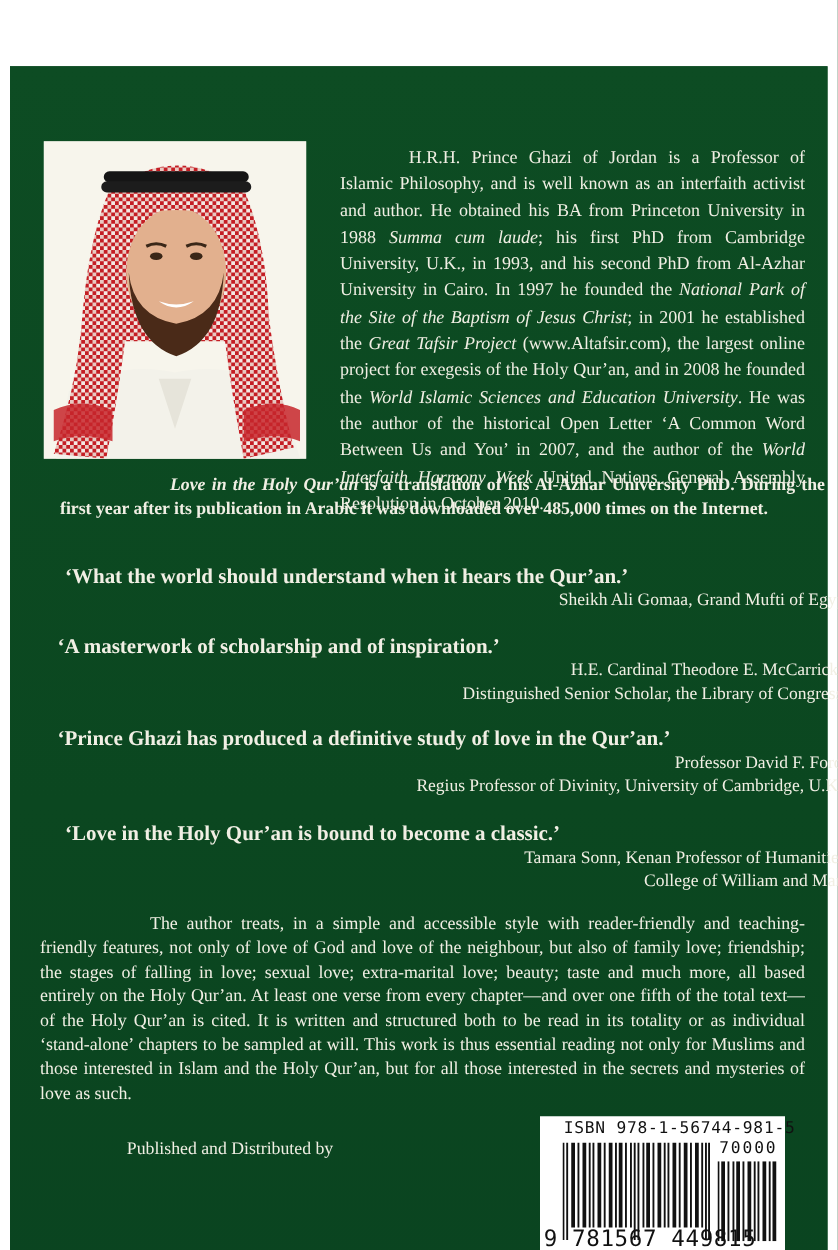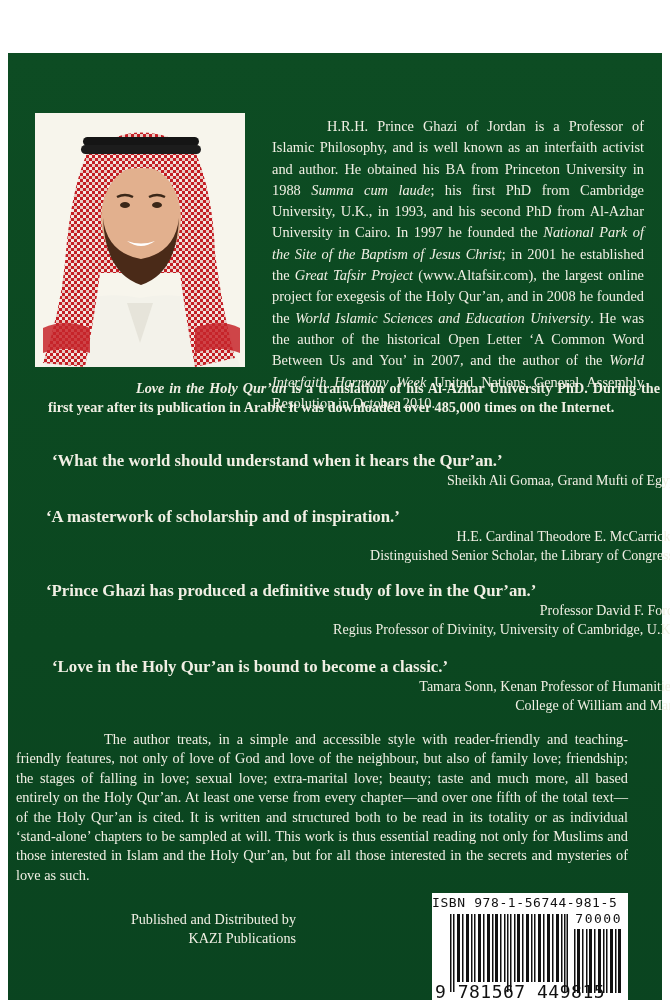--- a/index.html
+++ b/index.html
@@ -77,53 +77,53 @@
     }
     .quote-attr {
       text-align: right;
       font-size: 14px;
       line-height: 19px;
       padding-right: 18px;
     }
 
     .desc {
       position: absolute;
-      left: 8px;
+      left: 24px;
       top: 677px;
       width: 612px;
       font-size: 14.3px;
       line-height: 19.4px;
       text-align: justify;
       text-indent: 88px;
       margin: 0;
     }
 
     .publisher {
       position: absolute;
       left: 64px;
       top: 857px;
       width: 224px;
-      text-align: right;
+      text-align: center;
       font-size: 14.2px;
       line-height: 18.8px;
     }
 
     .barcode {
       position: absolute;
       left: 424px;
       top: 840px;
       width: 196px;
       height: 110px;
       background: #ffffff;
       color: #111;
       font-family: "DejaVu Sans Mono", "Liberation Mono", monospace;
     }
     .isbn-label {
       position: absolute;
-      left: 0;
+      left: 19px;
       top: 2px;
       font-size: 13px;
       letter-spacing: 0.6px;
       white-space: nowrap;
     }
     .addon-label {
       position: absolute;
       right: 6px;
       top: 18px;
       font-size: 13px;
@@ -219,21 +219,20 @@
   <div class="quote" style="top:604px; padding-left:44px;">
     <div class="quote-text">‘Love in the Holy Qur’an is bound to become a classic.’</div>
     <div class="quote-attr">Tamara Sonn, Kenan Professor of Humanities,</div>
     <div class="quote-attr">College of William and Mary</div>
   </div>
 
   <p class="desc">The author treats, in a simple and accessible style with reader-friendly and teaching-friendly features, not only of love of God and love of the neighbour, but also of family love; friendship; the stages of falling in love; sexual love; extra-marital love; beauty; taste and much more, all based entirely on the Holy Qur’an. At least one verse from every chapter—and over one fifth of the total text—of the Holy Qur’an is cited. It is written and structured both to be read in its totality or as individual ‘stand-alone’ chapters to be sampled at will. This work is thus essential reading not only for Muslims and those interested in Islam and the Holy Qur’an, but for all those interested in the secrets and mysteries of love as such.</p>
 
   <div class="publisher">
     <div>Published and Distributed by</div>
-    <div>KAZI Publications</div>
   </div>
 
   <div class="barcode">
     <div class="isbn-label">ISBN 978-1-56744-981-5</div>
     <div class="addon-label">70000</div>
     <svg class="bars-main" viewBox="0 0 118 78" preserveAspectRatio="none">
       <g fill="#111">
         <rect x="0" y="0" width="1.5" height="78"></rect>
           <rect x="3" y="0" width="1.5" height="78"></rect>
         <rect x="7" y="0" width="3" height="68"></rect>

